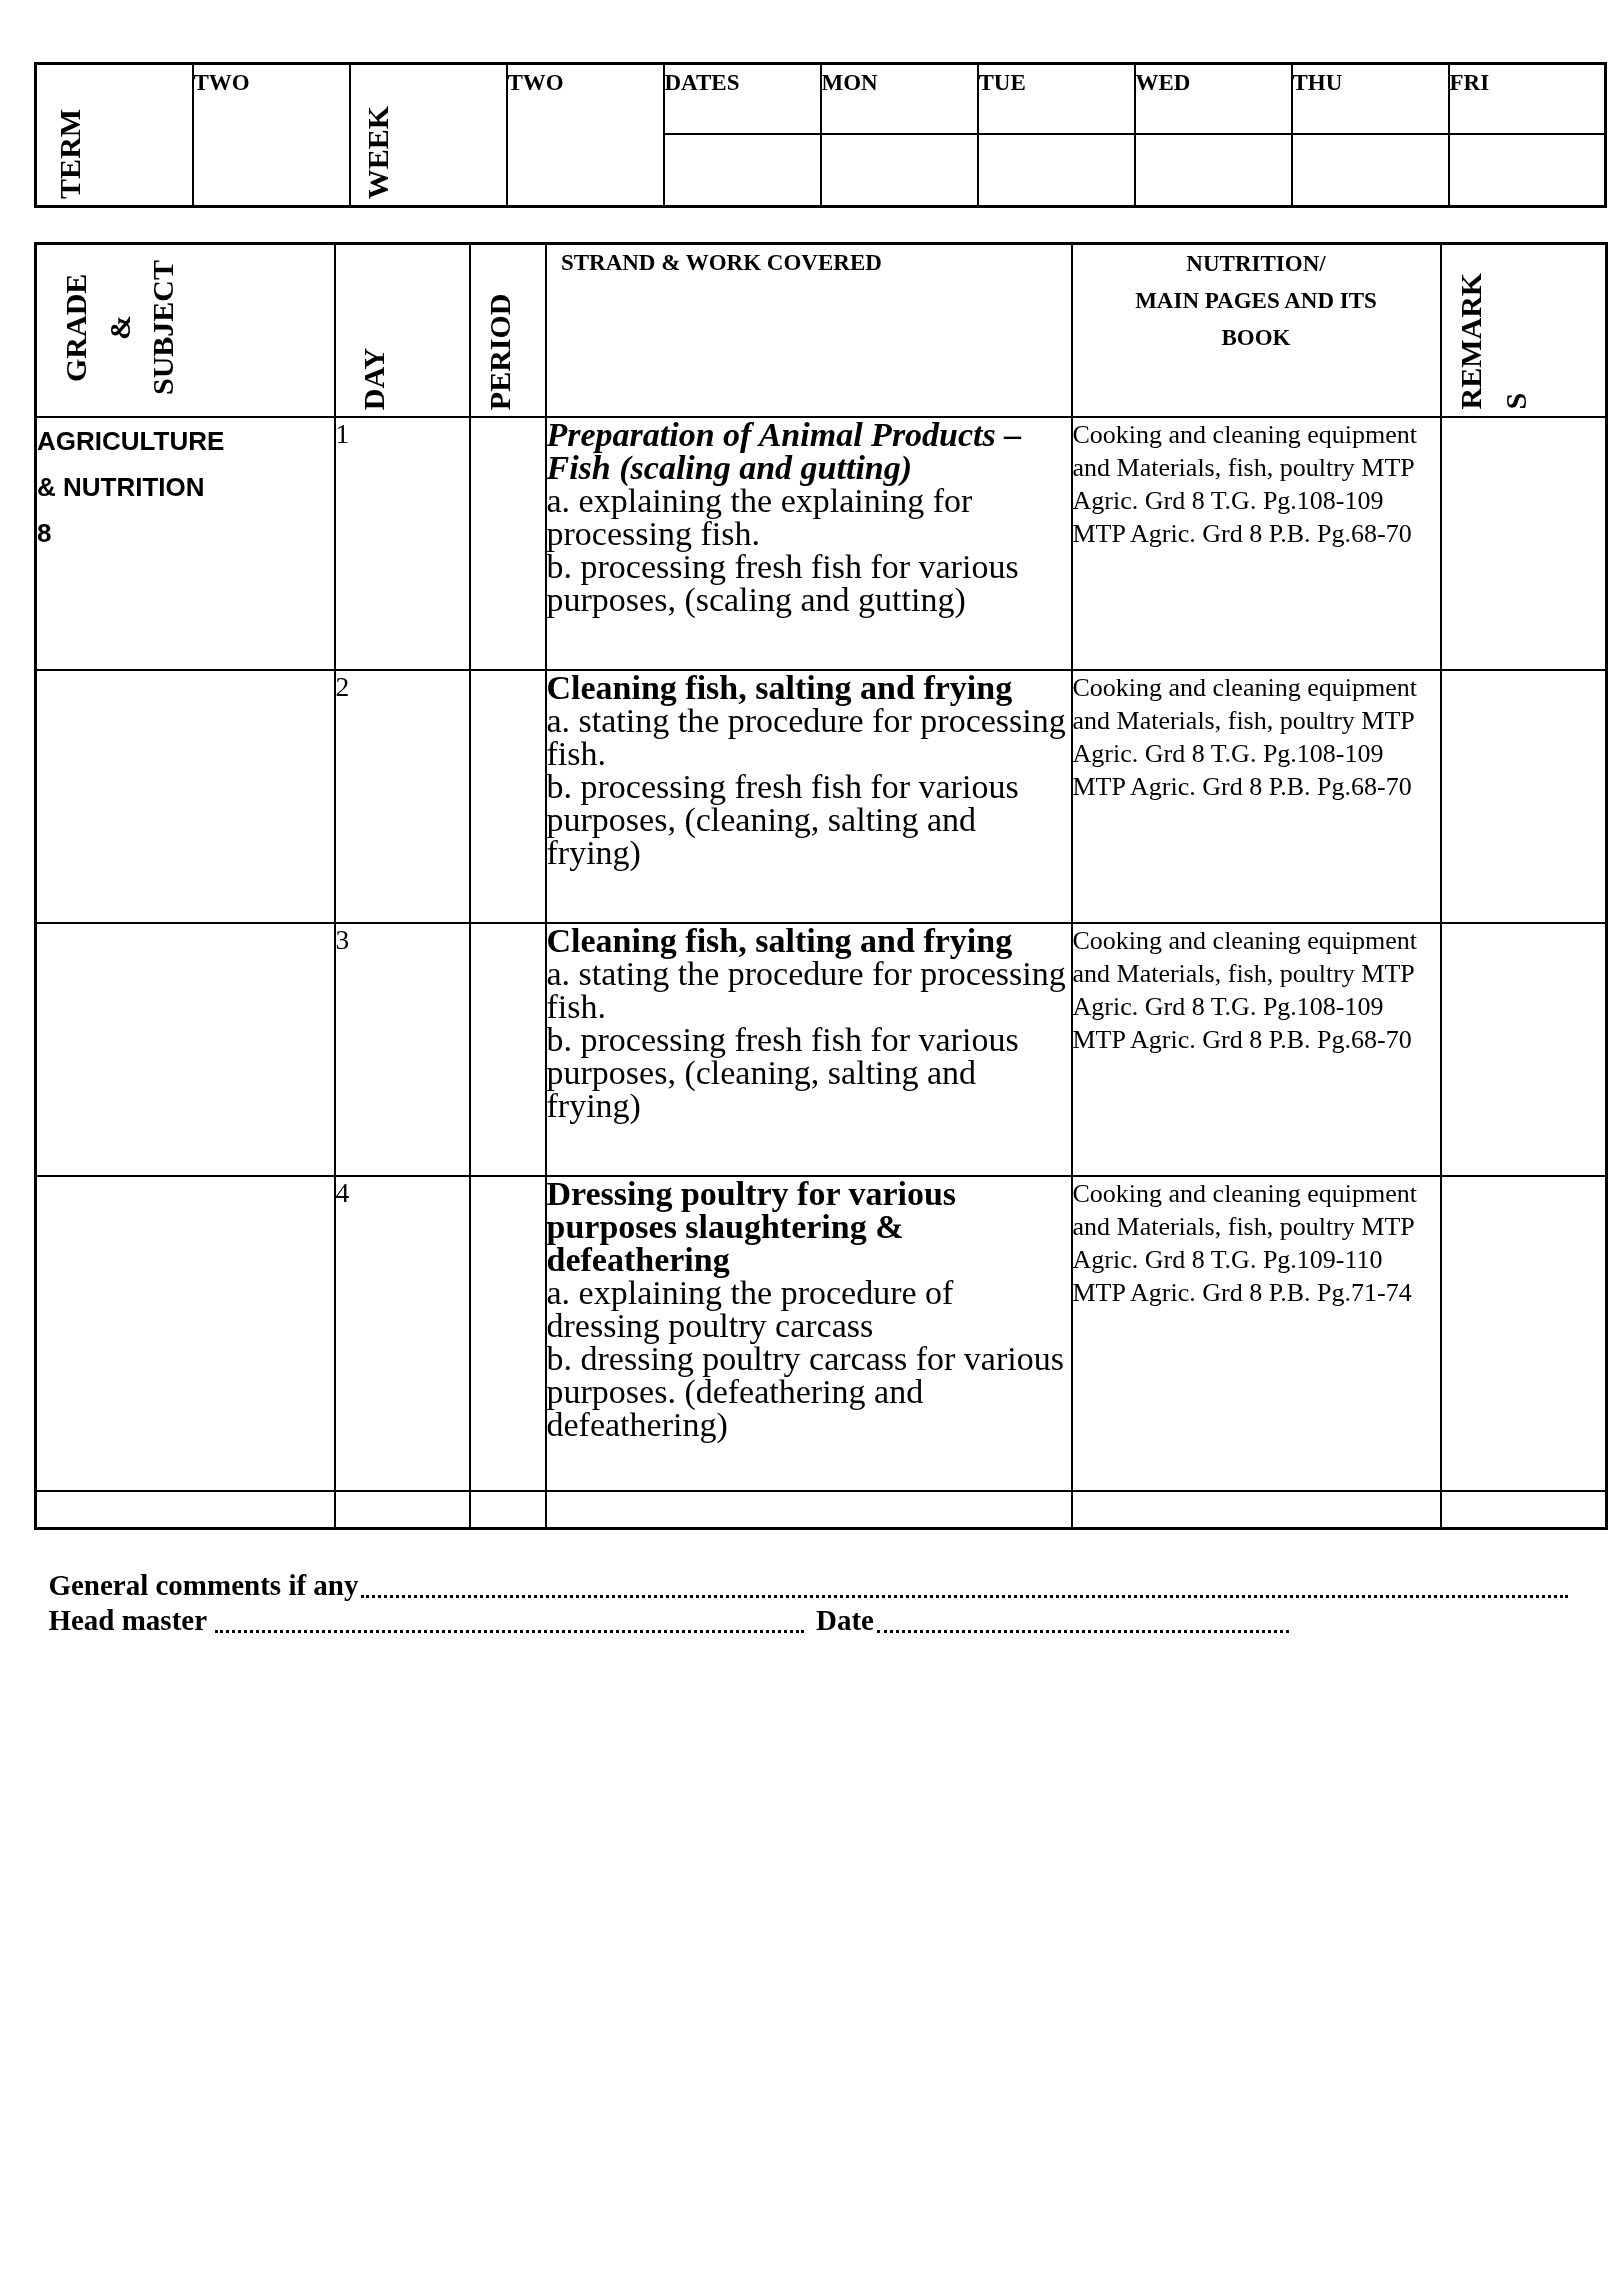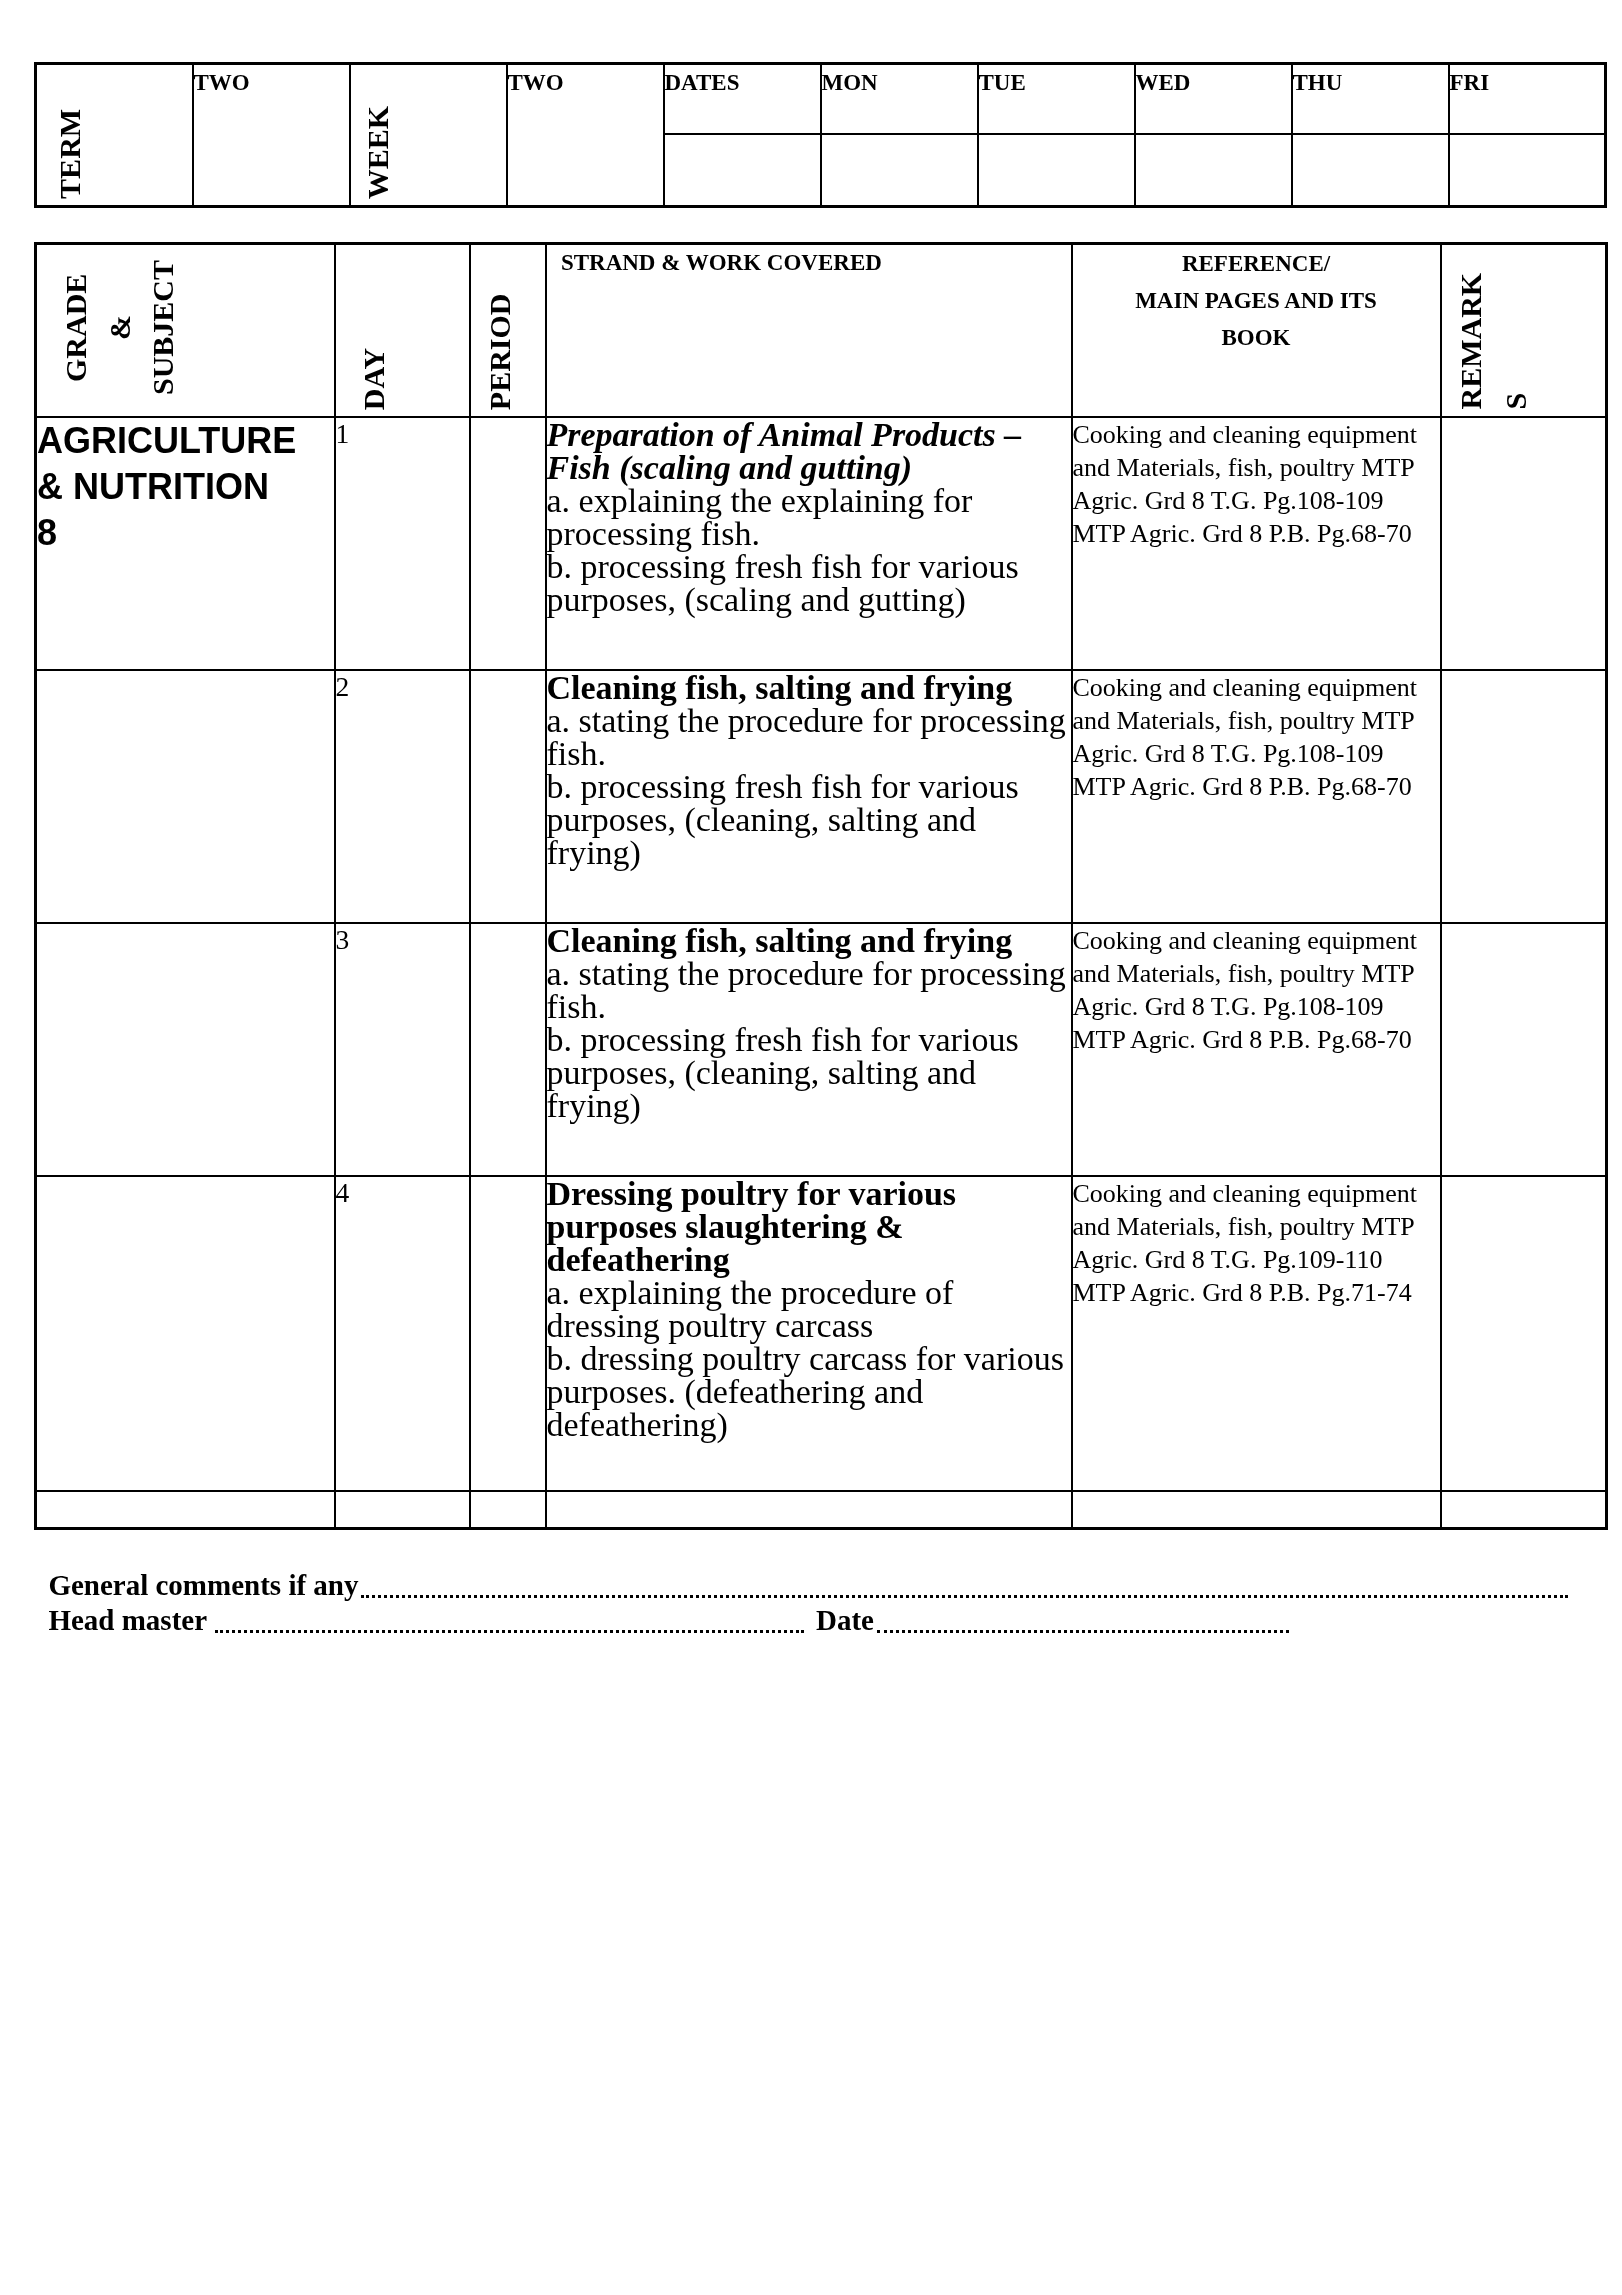--- a/index.html
+++ b/index.html
@@ -39,21 +39,21 @@
 
   
   .daycell{font-size:27.5px;padding:7.9px 0 0 11.8px;}
   .strandcell{font-size:34px;line-height:33px;padding:7.9px 15.7px 0 13px;}
   .refcell{font-size:26px;line-height:33px;padding:7.9px 11.8px 0 10.5px;}
   .strand-title{font-weight:bold;}
   .strand-title.italic{font-style:italic;}
   .agcell{
     font-family:"Liberation Sans", sans-serif;
     font-weight:bold;
-    font-size:36px;line-height:46px;
+    font-size:26px;line-height:46px;
     padding:18.3px 6.5px 0 15.7px;
   }
 
   
   .footer{position:absolute;left:34px;top:1568px;width:1570px;font-weight:bold;font-size:29px;}
   .fline{display:flex;line-height:35px;padding-left:14.4px;}
   .dotted{border-bottom:3.3px dotted #000;height:0;align-self:flex-end;margin-bottom:4.6px;}
   .dots-comments{flex:1;margin-right:36px;margin-left:2.6px;}
   .dots-headmaster{width:589px;margin-left:7.9px;}
   .dots-date{width:412px;margin-left:2.6px;}
@@ -135,21 +135,21 @@
           <div class="vert vb" style="padding-top:9.2px;">DAY</div>
         </div>
       </td>
       <td>
         <div class="vwrap v2" style="padding-left:9.8px;">
           <div class="vert vb" style="padding-top:9.2px;">PERIOD</div>
         </div>
       </td>
       <td class="hlabel" style="padding-left:14.4px;">STRAND &amp; WORK COVERED</td>
       <td class="hlabel center-head">
-        <div>REFERENCE/</div>
+        <div>NUTRITION/</div>
         <div>MAIN PAGES AND ITS</div>
         <div>BOOK</div>
       </td>
       <td>
         <div class="vwrap v2" style="padding-left:6.5px;">
           <div class="vert vb" style="padding-top:10.5px;line-height:1.5;">
             <div>REMARK</div>
             <div>S</div>
           </div>
         </div>

